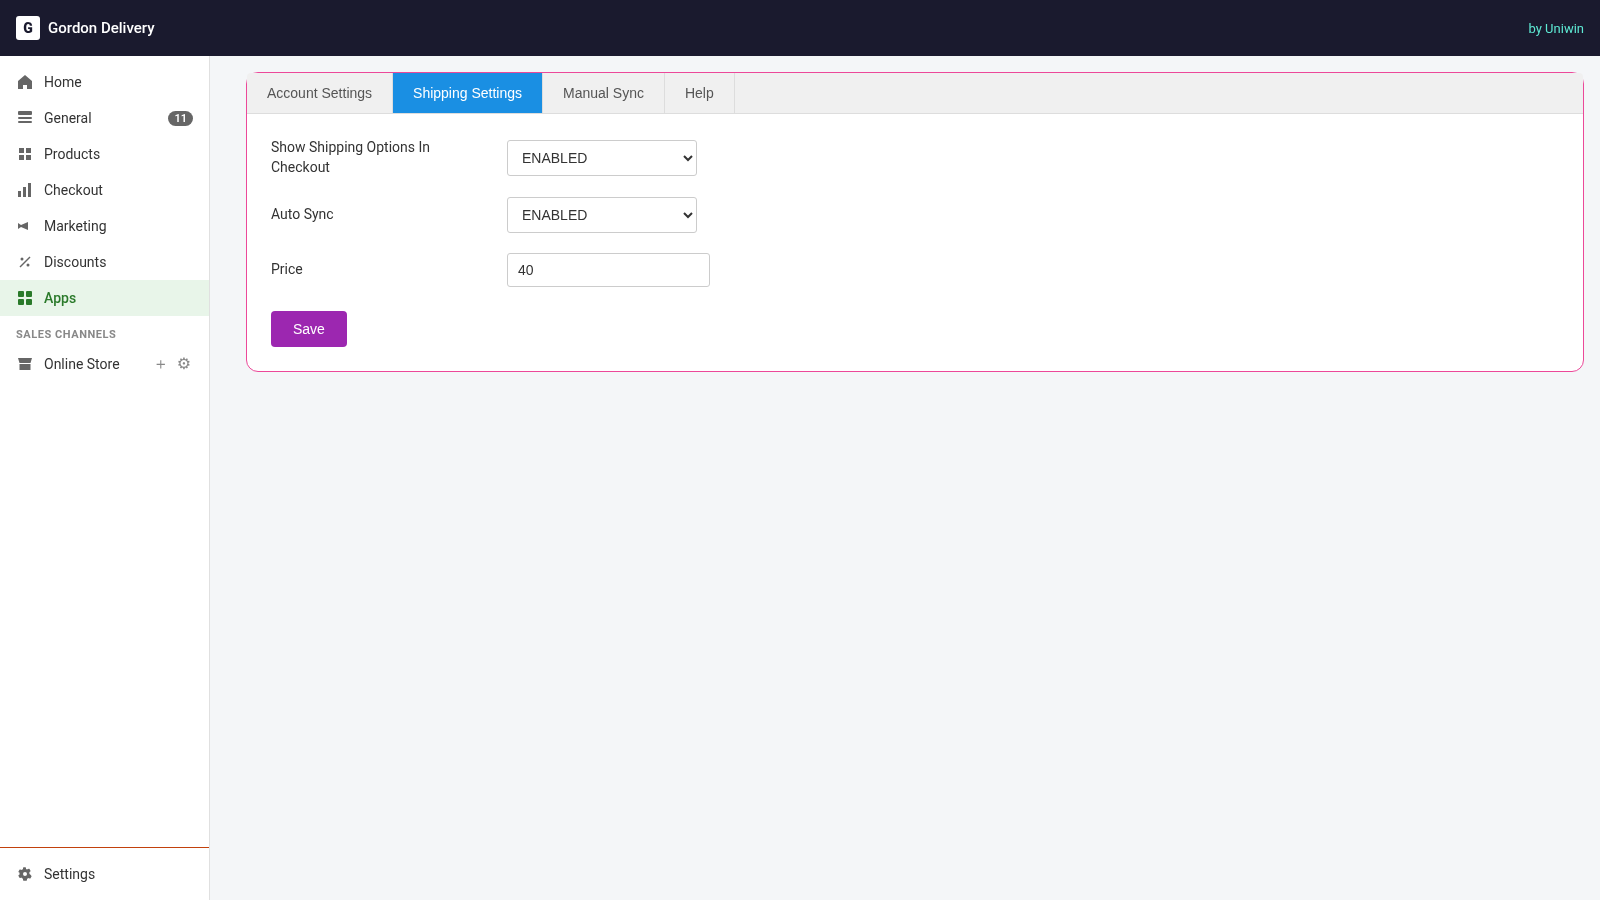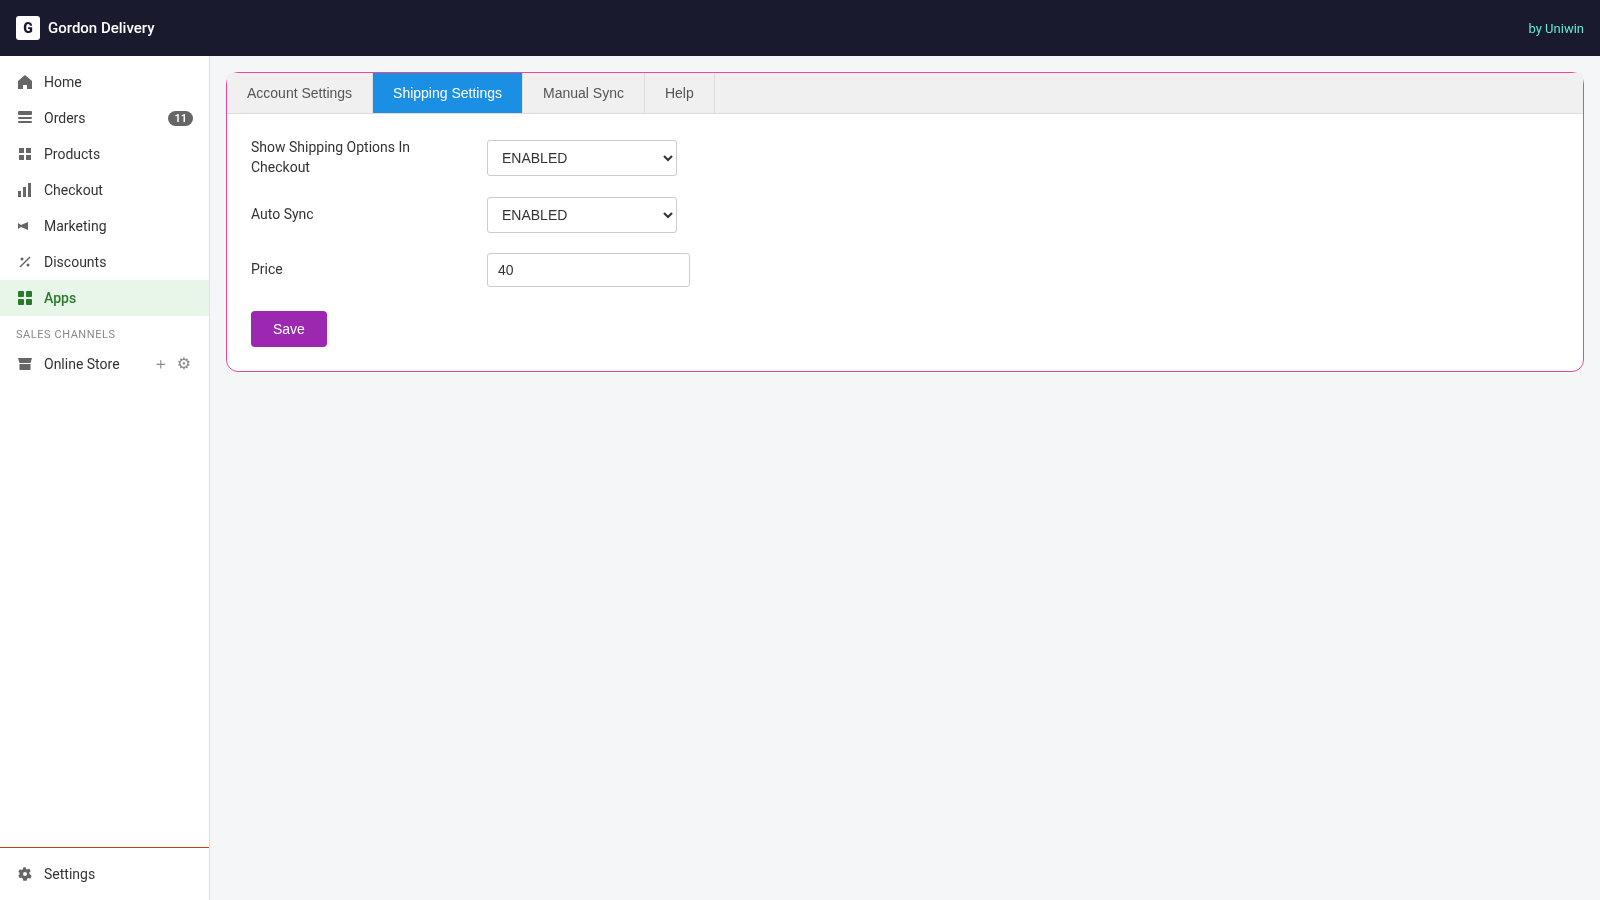--- a/index.html
+++ b/index.html
@@ -38,20 +38,21 @@
     .top-bar-right {
       color: #5eead4;
       font-size: 13px;
     }
 
     
     .layout {
       display: flex;
       flex: 1;
       overflow: hidden;
+      gap: 20px;
     }
 
     
     .sidebar {
       width: 210px;
       background: #fff;
       border-right: 1px solid #e0e0e0;
       display: flex;
       flex-direction: column;
       flex-shrink: 0;
@@ -91,21 +92,21 @@
       margin-left: auto;
       background: #666;
       color: #fff;
       border-radius: 10px;
       font-size: 11px;
       padding: 1px 6px;
       font-weight: 600;
     }
     .sidebar-section-label {
       font-size: 11px;
-      font-weight: 400;
+      font-weight: 700;
       color: #888;
       padding: 12px 16px 4px;
       letter-spacing: 0.05em;
       text-transform: uppercase;
     }
     .sales-channel-item {
       display: flex;
       align-items: center;
       gap: 10px;
       padding: 9px 16px;
@@ -248,21 +249,21 @@
       </div>
 
       <div class="nav-item">
         <span class="nav-icon">
           <svg width="16" height="16" viewBox="0 0 16 16" fill="currentColor">
               <rect x="1" y="1" width="14" height="4" rx="1"></rect>
               <rect x="1" y="7" width="14" height="2" rx="1"></rect>
               <rect x="1" y="11" width="14" height="2" rx="1"></rect>
             </svg>
         </span>
-        <span>Orders</span>
+        <span>General</span>
         <span class="nav-badge">11</span>
       </div>
 
       <div class="nav-item">
         <span class="nav-icon">
           <svg width="16" height="16" viewBox="0 0 16 16" fill="currentColor">
               <path d="M2 2h5v5H2zm7 0h5v5h-5zm0 7h5v5h-5zM2 9h5v5H2z"></path>
             </svg>
         </span>
         <span>Products</span>

